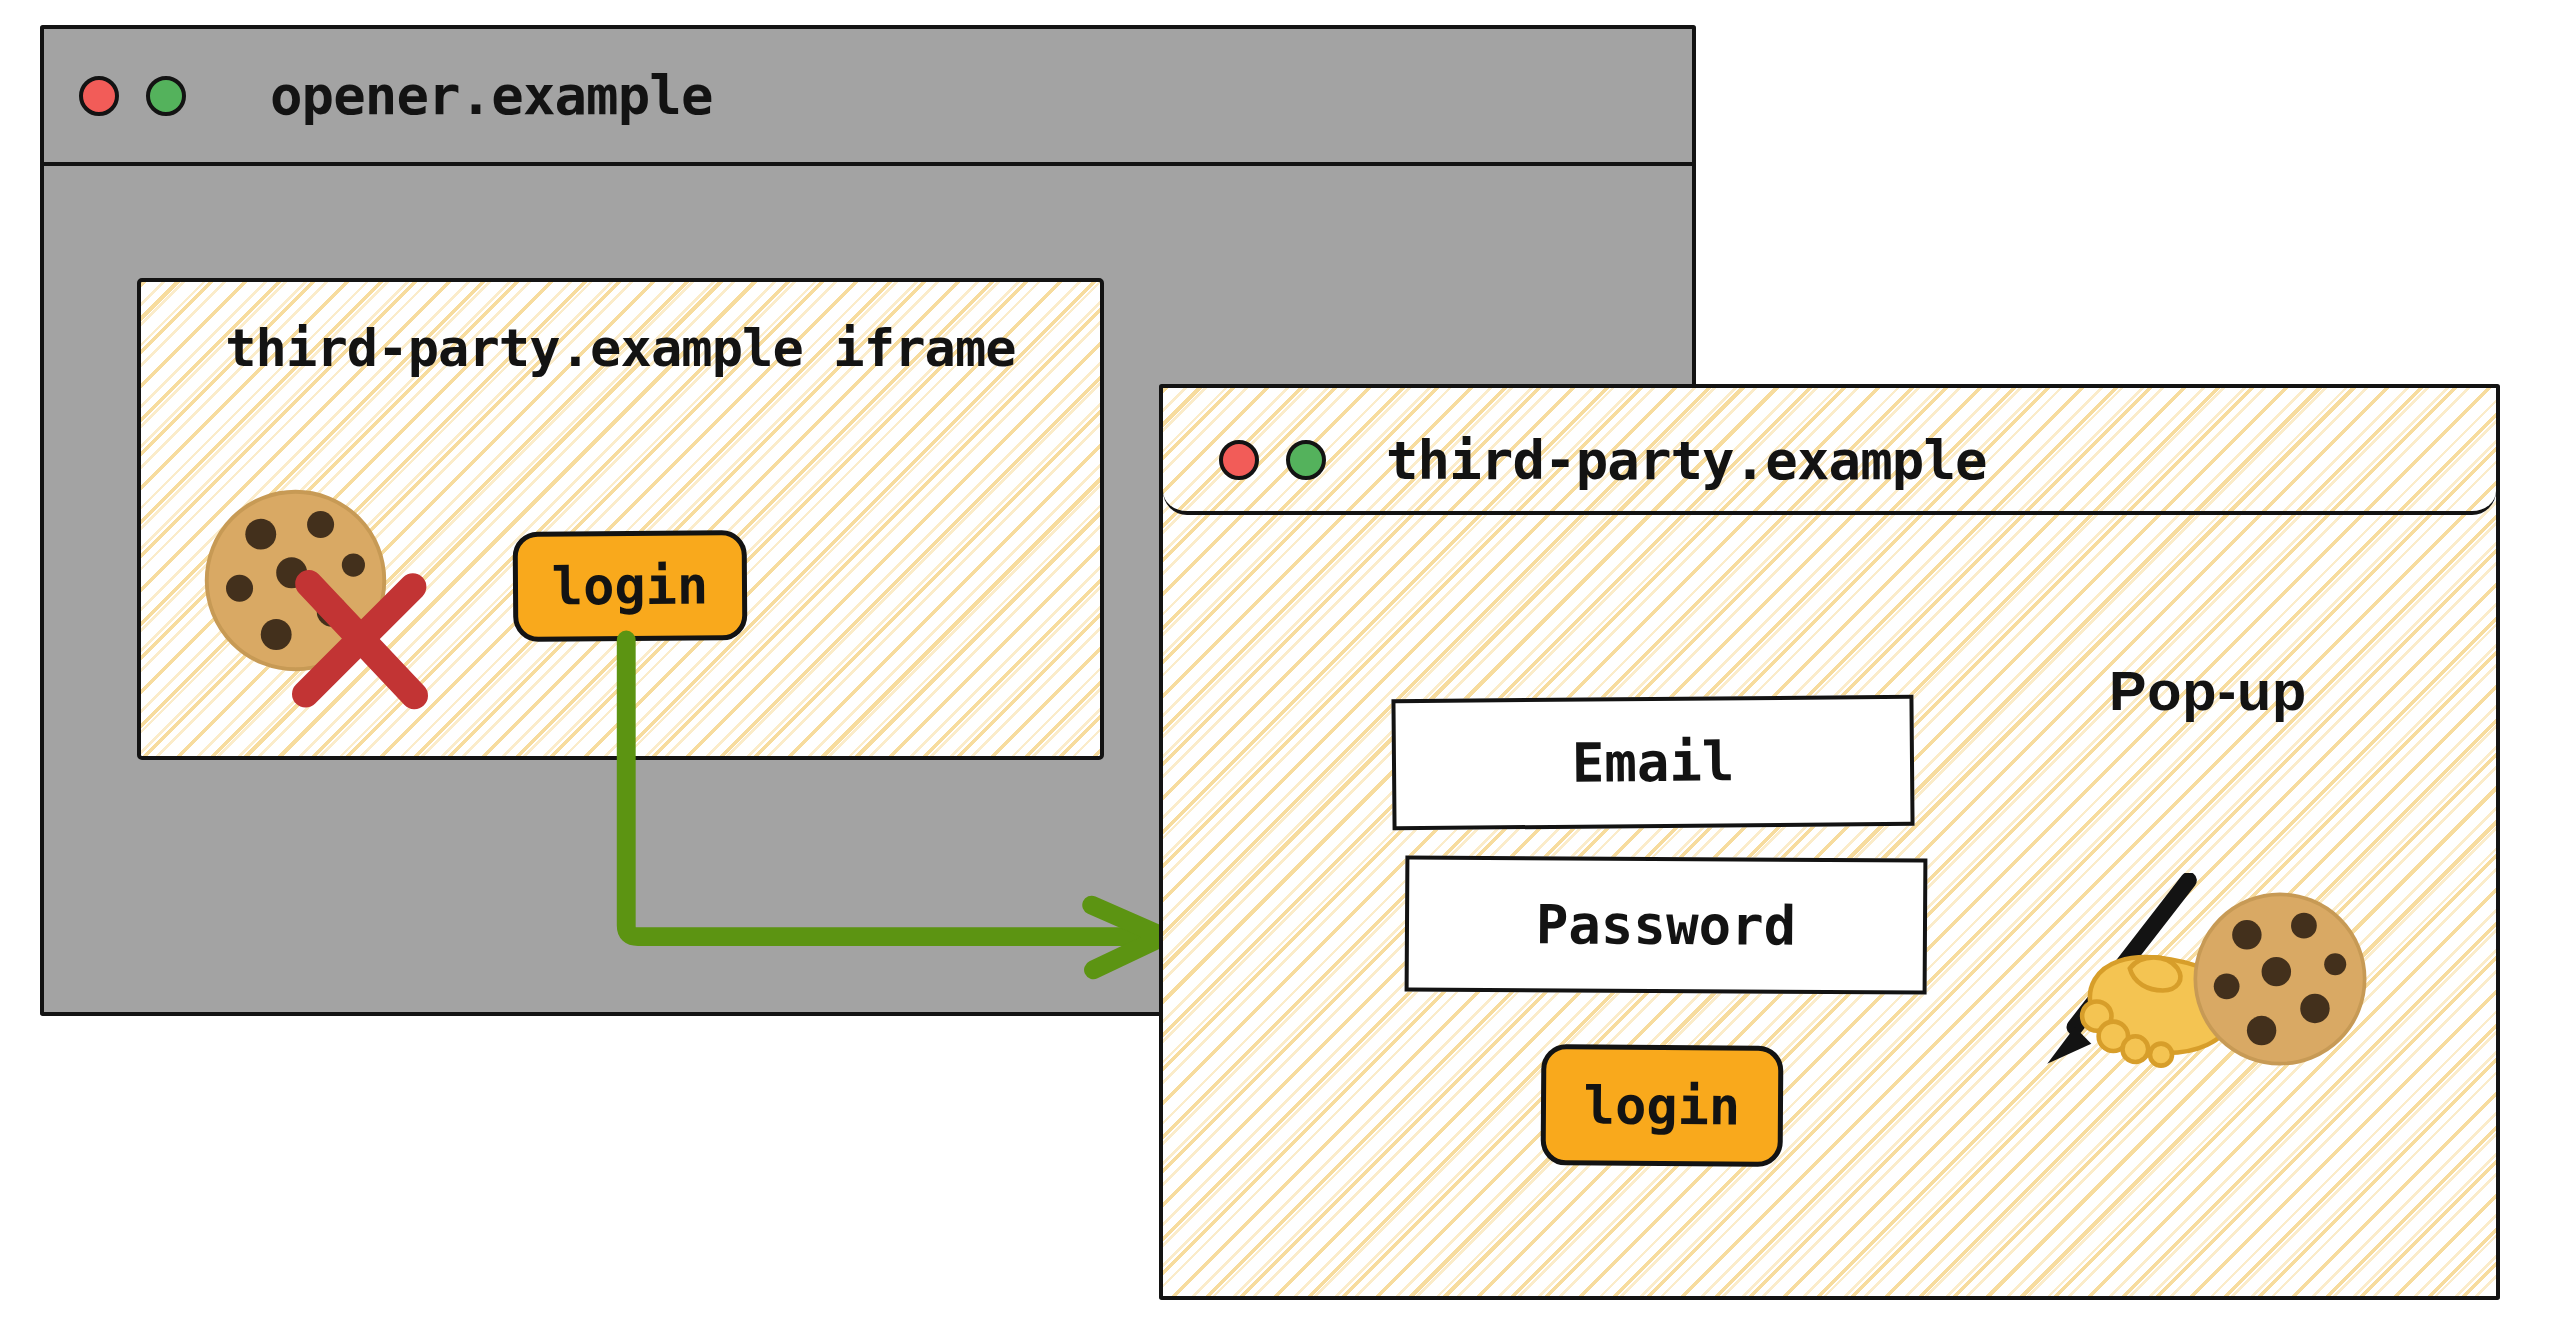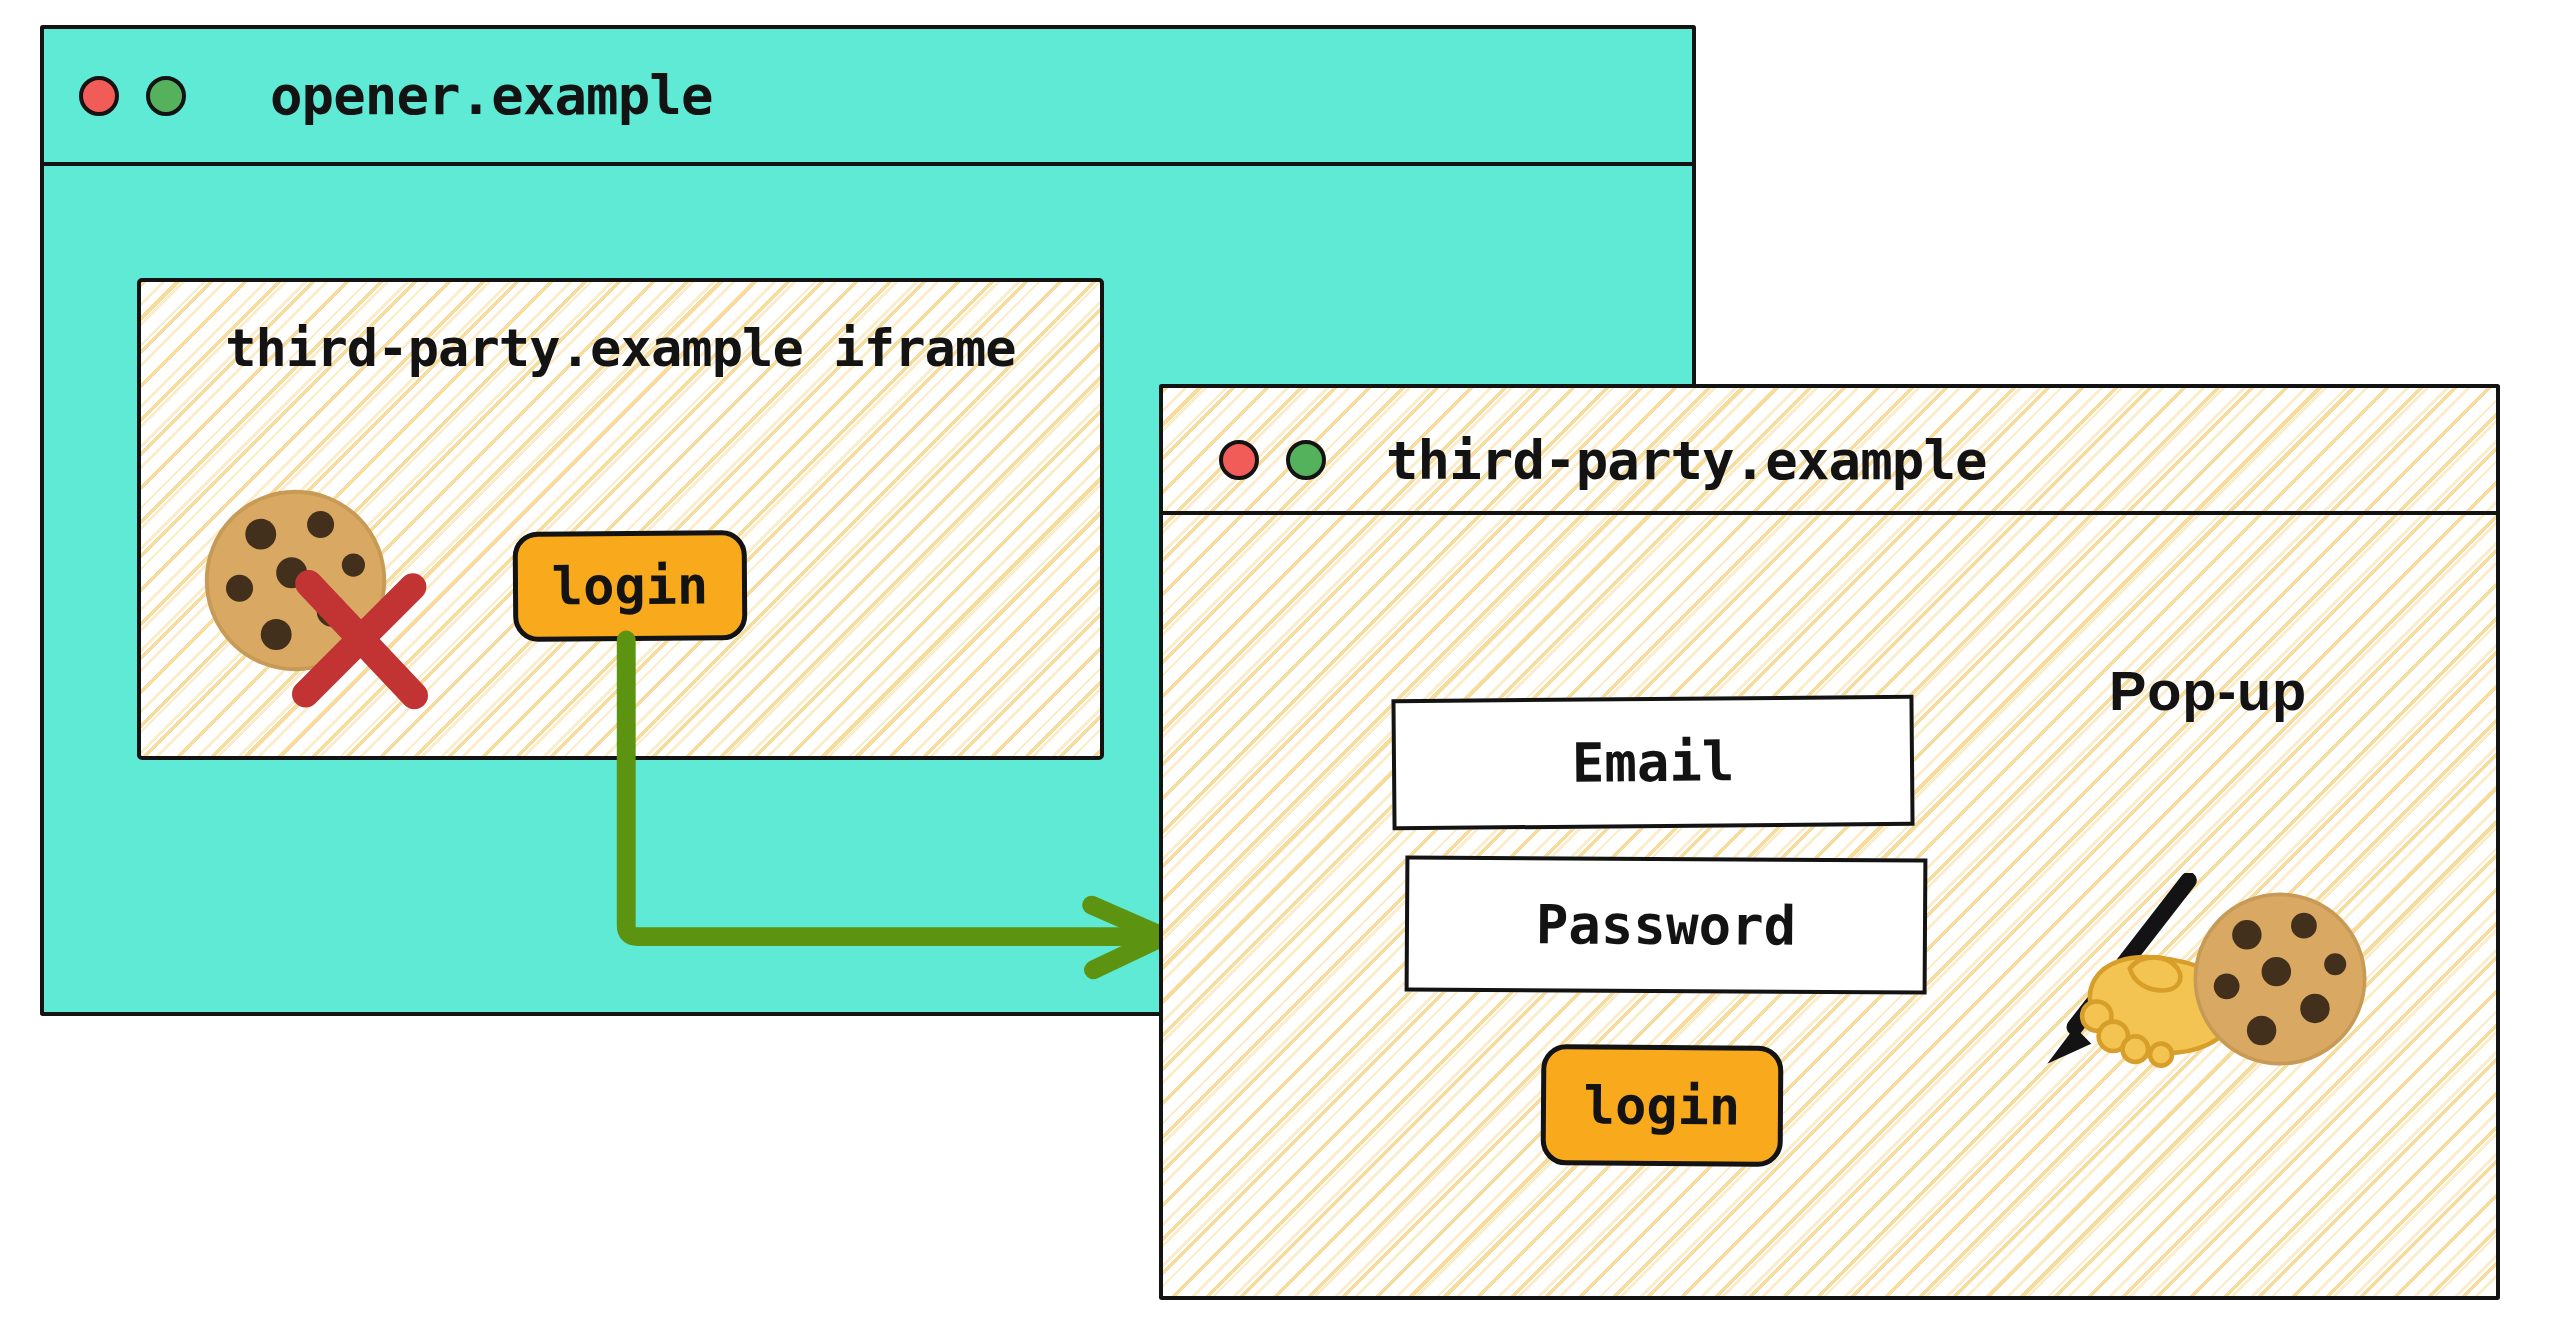--- a/index.html
+++ b/index.html
@@ -10,21 +10,21 @@
   }
   #stage {
     position: relative;
     width: 2576px;
     height: 1324px;
     overflow: hidden;
     background: #ffffff;
   }
   .window {
     position: absolute;
-    background: #5eead4;
+    background: #a3a3a3;
     border: 4.5px solid var(--ink, #131313);
     border-radius: 2.7px;
   }
   .titlebar {
     position: relative;
     display: flex;
     align-items: center;
     border-bottom: 4.5px solid var(--ink, #131313);
   }
   .light {
@@ -135,21 +135,21 @@
 
   <div class="icon-box" style="left:584px; top:620px; width:629px; height:360px;">
     <svg viewBox="0 0 700 400">
       <path d="M47 22 L47 340 Q47 352 60 352 L612 352" style="stroke:var(--arrow_green,#5C9412)" stroke-width="21" stroke-linecap="round" fill="none"></path>
       <path d="M565 317 L645 352 L567 389" style="stroke:var(--arrow_green,#5C9412)" stroke-width="21" stroke-linecap="round" stroke-linejoin="round" fill="none"></path>
     </svg>
   </div>
 
   <div class="window hatch" id="popup-window" style="left:1159px; top:384px; width:1341px; height:916px;">
 
-    <div class="titlebar" style="height:127px; padding-left:56px; padding-top:21.6px;">
+    <div class="titlebar" style="height:127px; padding-left:56px; padding-top:21.6px;border-radius:24px;">
       <span class="light red"></span>
       <span class="light green"></span>
       <span class="win-title" style="margin-left:60px;">third-party.example</span>
     </div>
 
     <div id="popup-annotation" style="left:946px; top:270px;">Pop-up</div>
 
     <div class="field" style="left:229px; top:309px; width:522px; height:131px; transform:rotate(-0.5deg);">Email</div>
 
     <div class="field" style="left:242px; top:469px; width:522px; height:136px; transform:rotate(0.35deg);">Password</div>

